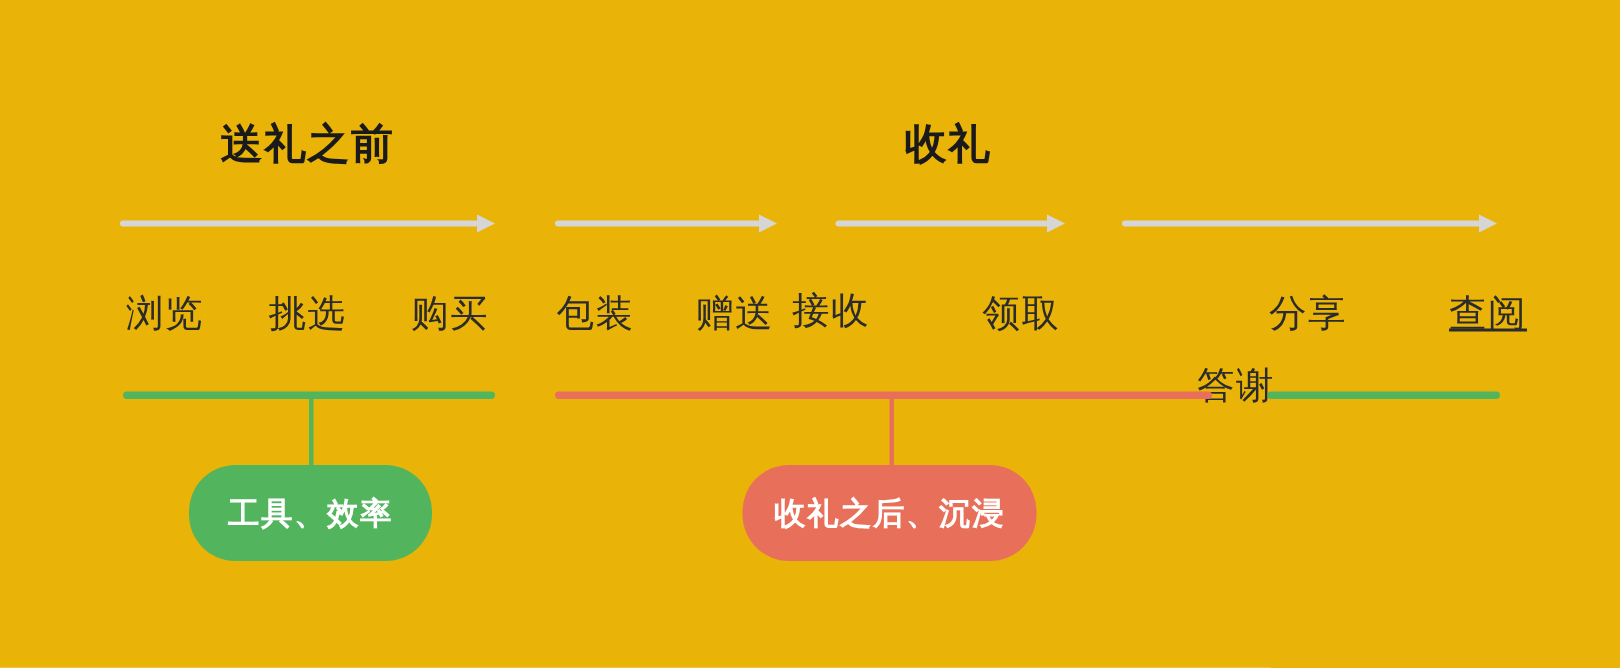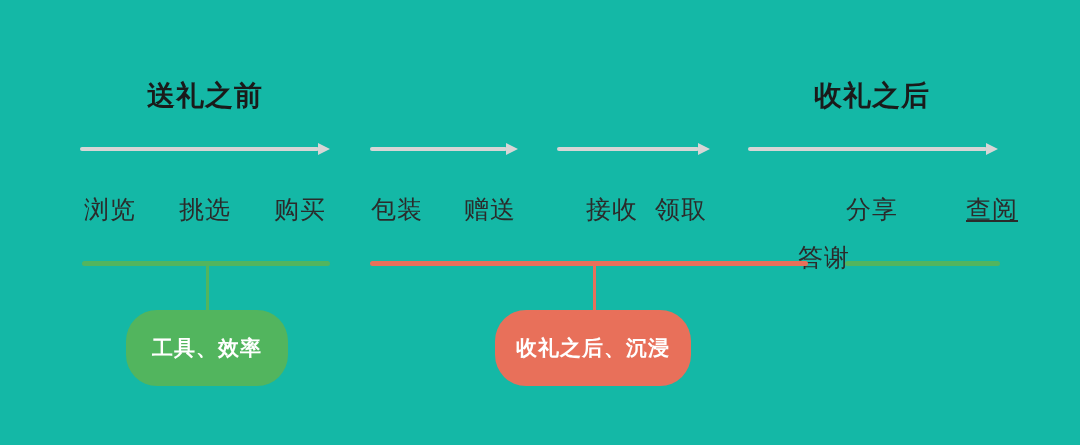--- a/index.html
+++ b/index.html
@@ -81,39 +81,39 @@
 
   
   .stem {
     position: absolute;
     width: 3px;
   }
 
   
   .pill {
     position: absolute;
-    height: 76px;
+    height: 64px;
     border-radius: 31px;
     display: flex;
     align-items: center;
     justify-content: center;
     color: #ffffff;
     font-size: 21px;
     font-weight: bold;
     letter-spacing: 1px;
     white-space: nowrap;
   }
 </style>
 </head>
 <body>
 
-<div id="journey-map" style="background: #14b8a6; width: 1080px; height: 445px;">
+<div id="journey-map" style="background: #eab308; width: 1080px; height: 445px;">
 
   <div class="stage-title" style="left: 205px; color: rgb(26, 26, 26);">送礼之前</div>
-  <div class="stage-title" style="left: 872px; color: rgb(26, 26, 26);">收礼之后</div>
+  <div class="stage-title" style="left: 632px; color: rgb(26, 26, 26);">收礼</div>
 
   <div class="arrow" style="left: 80px; width: 250px;">
     <div class="shaft" style="background: rgb(214, 214, 214);"></div>
     <div class="head" style="border-left-color: rgb(214, 214, 214);"></div>
   </div>
   <div class="arrow" style="left: 370px; width: 148px;">
     <div class="shaft" style="background: rgb(214, 214, 214);"></div>
     <div class="head" style="border-left-color: rgb(214, 214, 214);"></div>
   </div>
   <div class="arrow" style="left: 557px; width: 153px;">
@@ -125,21 +125,21 @@
     <div class="head" style="border-left-color: rgb(214, 214, 214);"></div>
   </div>
 
   <div class="step-label" style="left: 110px; color: rgb(43, 43, 43);">浏览</div>
   <div class="step-label" style="left: 205px; color: rgb(43, 43, 43);">挑选</div>
   <div class="step-label" style="left: 300px; color: rgb(43, 43, 43);">购买</div>
 
   <div class="step-label" style="left: 397px; color: rgb(43, 43, 43); text-align: right;">包装</div>
   <div class="step-label" style="left: 490px; color: rgb(43, 43, 43);">赠送</div>
 
-  <div class="step-label" style="left: 612px; color: rgb(43, 43, 43);">接收</div>
+  <div class="step-label" style="left: 554px; color: rgb(43, 43, 43); font-family: Liberation Mono, monospace;">接收</div>
   <div class="step-label" style="left: 681px; color: rgb(43, 43, 43);">领取</div>
 
   <div class="step-label" style="left: 824px; color: rgb(43, 43, 43); margin-top: 48px;">答谢</div>
   <div class="step-label" style="left: 872px; color: rgb(43, 43, 43);">分享</div>
   <div class="step-label" style="left: 992px; color: rgb(43, 43, 43); text-decoration: underline;">查阅</div>
 
   <div class="group-bar" style="left: 82px; width: 248px; background: rgb(82, 181, 94);"></div>
   <div class="group-bar" style="left: 370px; width: 438px; background: rgb(232, 112, 90);"></div>
   <div class="group-bar" style="left: 845px; width: 155px; background: rgb(82, 181, 94);"></div>
 

